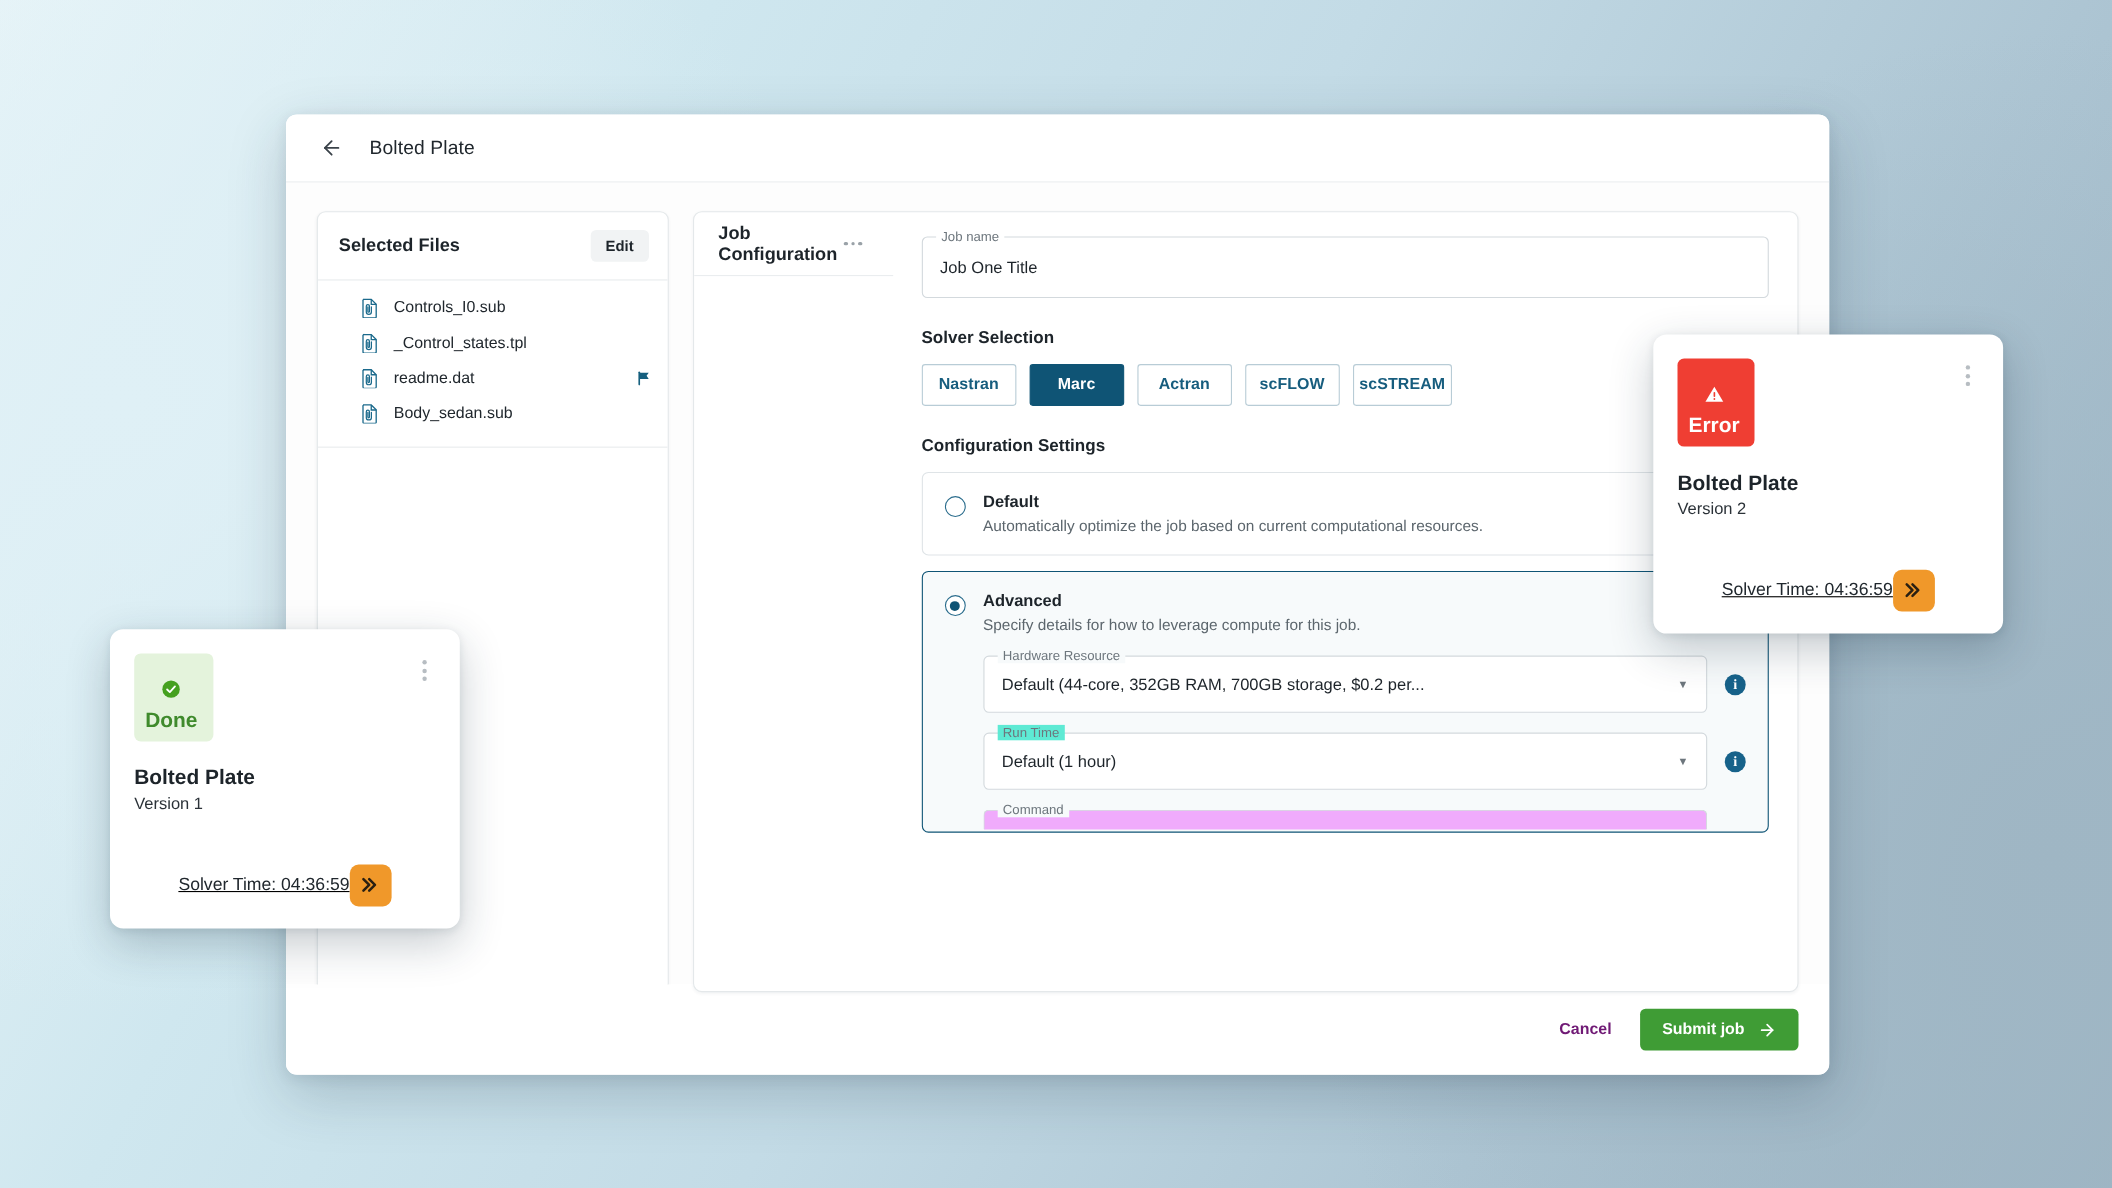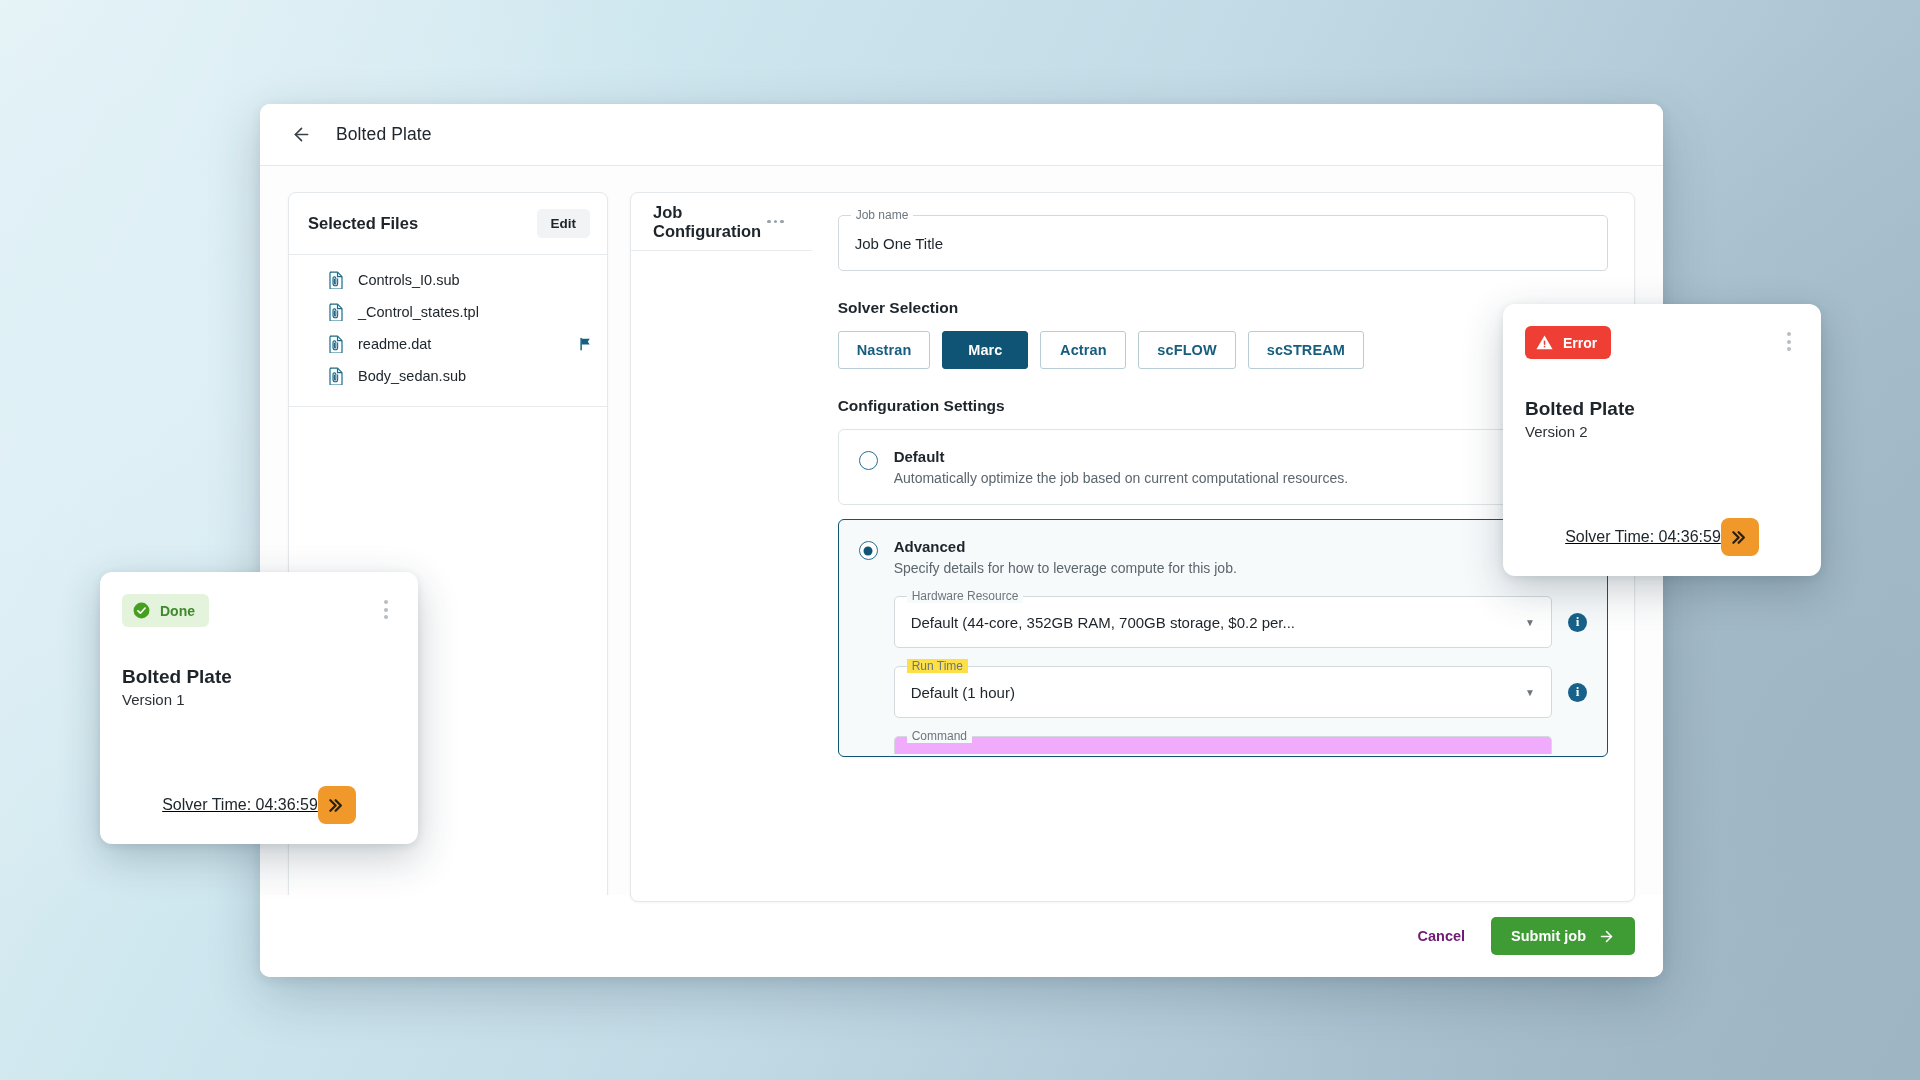--- a/index.html
+++ b/index.html
@@ -191,21 +191,21 @@
     font-size: 15.5px;
     font-weight: bold;
     color: #1d242a;
     margin: 28px 0 14px 0;
   }
 
   .solver-row { display: flex; gap: 12px; }
   .solver-btn {
     min-width: 86px;
     height: 38px;
-    padding: 0 18px;
+    padding: 0 5px;
     border: 1px solid #b8ccd6;
     border-radius: 3px;
     background: #fff;
     color: #175d7e;
     font-family: inherit;
     font-size: 14.5px;
     font-weight: bold;
     cursor: pointer;
     letter-spacing: .1px;
   }
@@ -359,23 +359,24 @@
   }
   .job-card.done-card { left: 100px; top: 572px; }
   .job-card.error-card { left: 1503px; top: 304px; }
 
   .jc-top { display: flex; align-items: flex-start; justify-content: space-between; }
   .status-badge {
     display: inline-flex;
     align-items: center;
     gap: 9px;
     border-radius: 6px;
-    padding: 7px 14px 7px 10px;
-    font-size: 14px;
+    padding: 23px 14px 7px 10px;
+    font-size: 19px;
     font-weight: bold;
+    flex-direction: column;
   }
   .status-badge.done { background: #e4f3dc; color: #3f8a2c; }
   .status-badge.error { background: #ef3e33; color: #ffffff; }
   .kebab-v { display: flex; flex-direction: column; gap: 3.5px; padding: 6px 8px; cursor: pointer; }
   .kebab-v i { width: 4px; height: 4px; border-radius: 50%; background: #b7bdc2; display: block; }
 
   .jc-mid { margin-top: auto; margin-bottom: auto; }
   .jc-name { font-size: 19px; font-weight: bold; color: #1d242a; }
   .jc-version { font-size: 15px; color: #2b3238; margin-top: 3px; }
 
@@ -527,21 +528,21 @@
                 <div class="select-field">
                   <span class="field-label" style="background:#f7fafb">Hardware Resource</span>
                   <span class="field-value">Default (44-core, 352GB RAM, 700GB storage, $0.2 per...</span>
                   <span class="caret">▼</span>
                 </div>
                 <span class="info-icon">i</span>
               </div>
 
               <div class="adv-field-row">
                 <div class="select-field">
-                  <span class="field-label" style="background:#fde047">Run Time</span>
+                  <span class="field-label" style="background:#5eead4">Run Time</span>
                   <span class="field-value">Default (1 hour)</span>
                   <span class="caret">▼</span>
                 </div>
                 <span class="info-icon">i</span>
               </div>
 
               <div class="cmd-field">
                 <span class="cmd-label">Command</span>
               </div>
 

